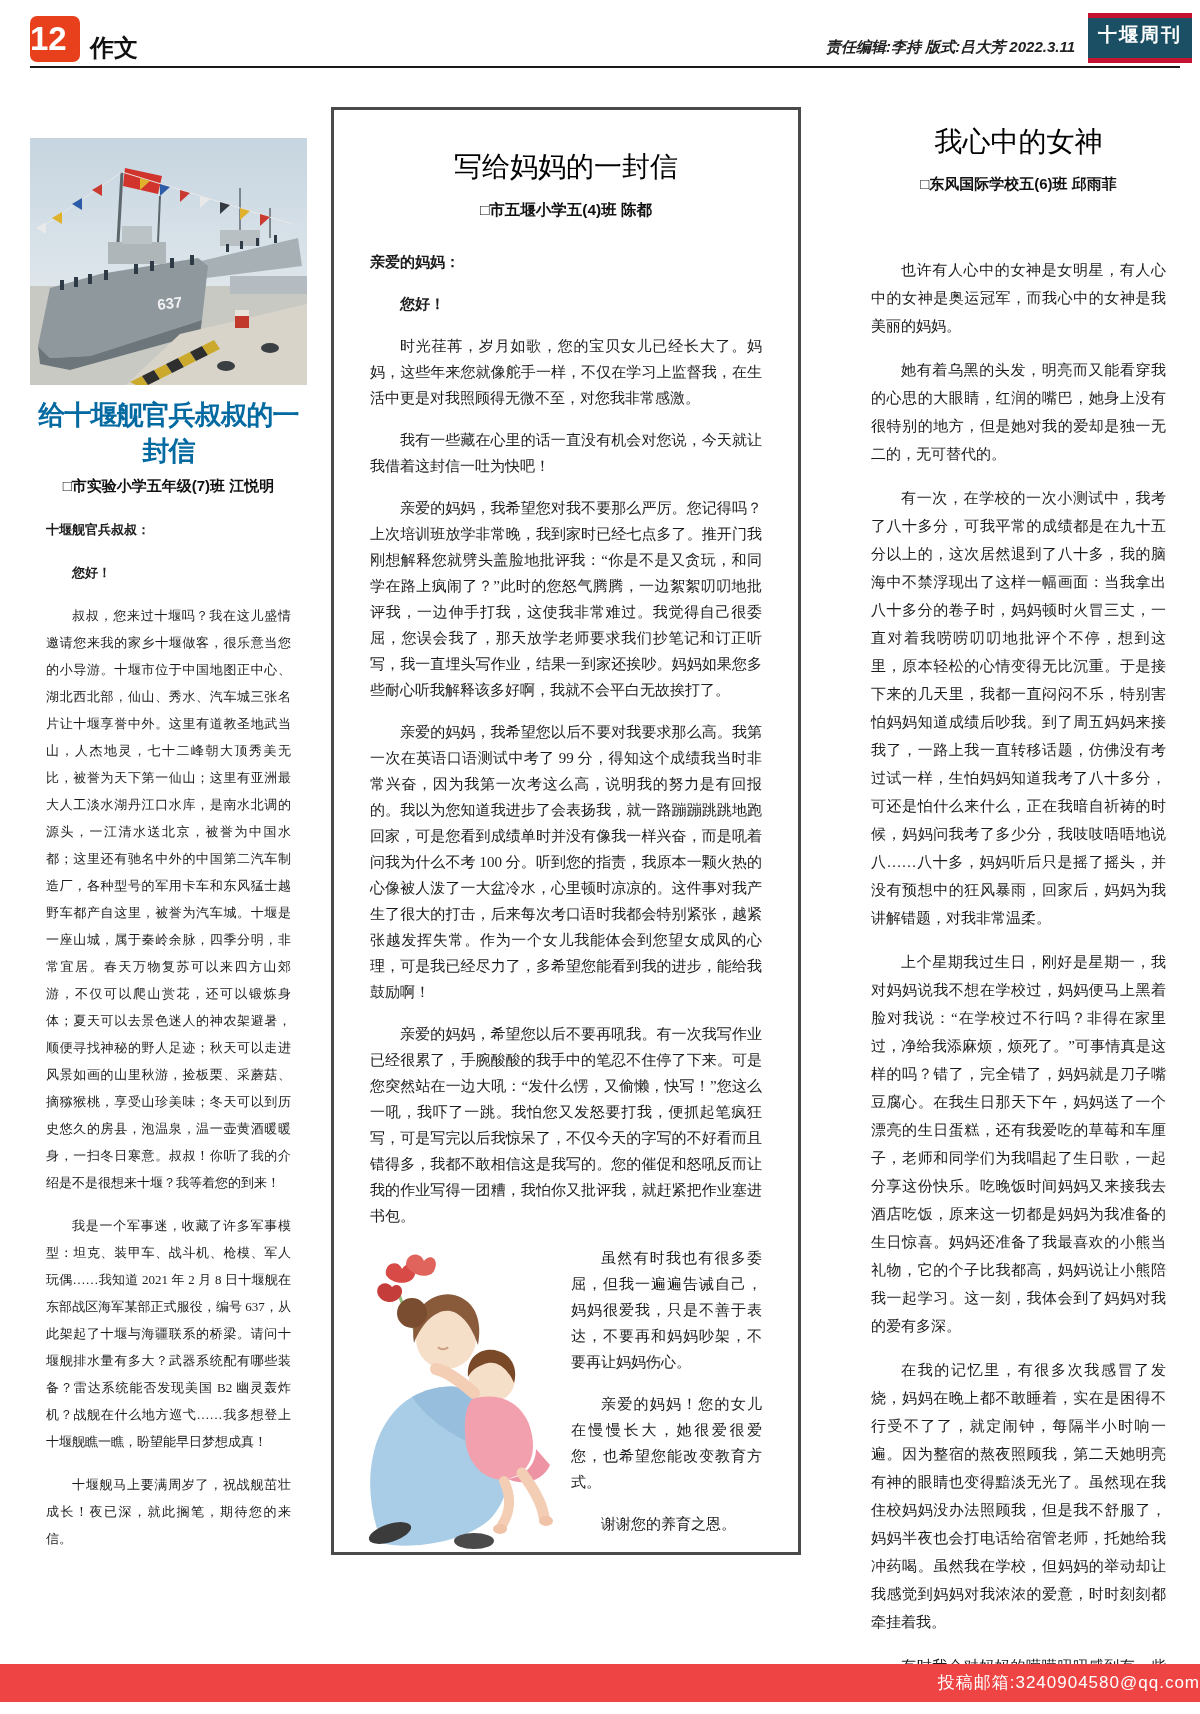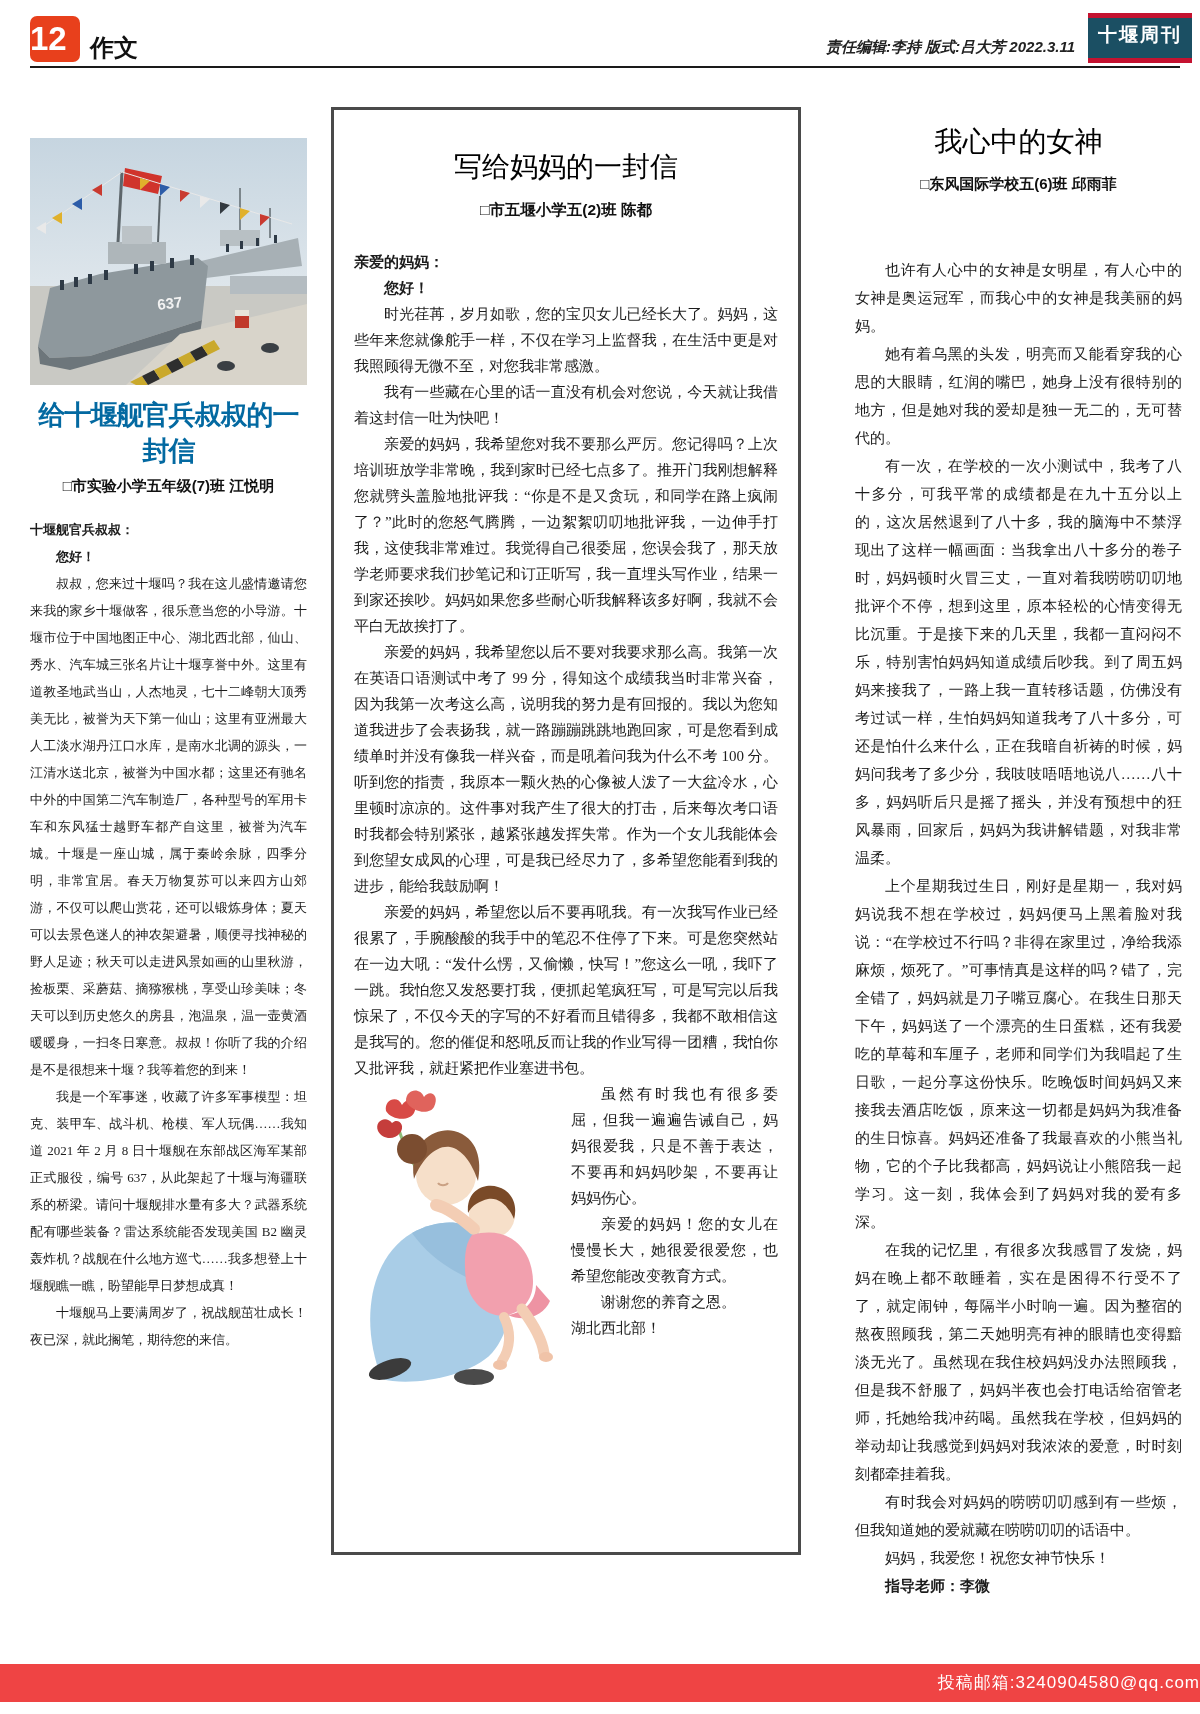--- a/index.html
+++ b/index.html
@@ -31,21 +31,21 @@
   .illus{float:left;width:205px;height:298px;margin:6px 12px 0 0;}
 
   h1.art{margin:0;text-align:center;font-size:28px;font-weight:normal;color:#000;}
   h2.art{margin:12px 0 0;text-align:center;font-size:27px;font-weight:bold;color:#0369a1;letter-spacing:-1px;}
   .byline{text-align:center;font-family:"Liberation Sans",sans-serif;font-weight:bold;
           font-size:15px;color:#111;}
   .col-left .byline{margin:8px 0 20px;}
   .mid-box .byline{margin:14px 0 28px;font-size:15.5px;}
   .col-right .byline{margin:14px 0 62px;}
 
-  p{margin:0;text-align:justify;}
+  p{margin:16px;text-align:justify;}
   .col-left p{font-size:13px;line-height:27px;}
   .mid-box p{font-size:15px;line-height:26px;}
   .col-right p{font-size:15px;line-height:28px;}
   .para{text-indent:2em;}
   .noindent{text-indent:0;}
   .salute{font-family:"Liberation Sans",sans-serif;font-weight:bold;text-indent:0;}
   .greet{font-family:"Liberation Sans",sans-serif;font-weight:bold;text-indent:2em;}
   .teacher{font-family:"Liberation Sans",sans-serif;font-weight:bold;text-indent:2em;}
 
   
@@ -148,21 +148,21 @@
     <div class="byline">□市实验小学五年级(7)班  江悦明</div>
     <p class="salute">十堰舰官兵叔叔：</p>
     <p class="greet">您好！</p>
     <p class="para">叔叔，您来过十堰吗？我在这儿盛情邀请您来我的家乡十堰做客，很乐意当您的小导游。十堰市位于中国地图正中心、湖北西北部，仙山、秀水、汽车城三张名片让十堰享誉中外。这里有道教圣地武当山，人杰地灵，七十二峰朝大顶秀美无比，被誉为天下第一仙山；这里有亚洲最大人工淡水湖丹江口水库，是南水北调的源头，一江清水送北京，被誉为中国水都；这里还有驰名中外的中国第二汽车制造厂，各种型号的军用卡车和东风猛士越野车都产自这里，被誉为汽车城。十堰是一座山城，属于秦岭余脉，四季分明，非常宜居。春天万物复苏可以来四方山郊游，不仅可以爬山赏花，还可以锻炼身体；夏天可以去景色迷人的神农架避暑，顺便寻找神秘的野人足迹；秋天可以走进风景如画的山里秋游，捡板栗、采蘑菇、摘猕猴桃，享受山珍美味；冬天可以到历史悠久的房县，泡温泉，温一壶黄酒暖暖身，一扫冬日寒意。叔叔！你听了我的介绍是不是很想来十堰？我等着您的到来！</p>
     <p class="para">我是一个军事迷，收藏了许多军事模型：坦克、装甲车、战斗机、枪模、军人玩偶……我知道 2021 年 2 月 8 日十堰舰在东部战区海军某部正式服役，编号 637，从此架起了十堰与海疆联系的桥梁。请问十堰舰排水量有多大？武器系统配有哪些装备？雷达系统能否发现美国 B2 幽灵轰炸机？战舰在什么地方巡弋……我多想登上十堰舰瞧一瞧，盼望能早日梦想成真！</p>
     <p class="para">十堰舰马上要满周岁了，祝战舰茁壮成长！夜已深，就此搁笔，期待您的来信。</p>
   </section>
 
   <section class="mid-box">
     <h1 class="art">写给妈妈的一封信</h1>
-    <div class="byline">□市五堰小学五(2)班  陈都</div>
+    <div class="byline">□市五堰小学五(4)班  陈都</div>
     <p class="salute">亲爱的妈妈：</p>
     <p class="greet">您好！</p>
     <p class="para">时光荏苒，岁月如歌，您的宝贝女儿已经长大了。妈妈，这些年来您就像舵手一样，不仅在学习上监督我，在生活中更是对我照顾得无微不至，对您我非常感激。</p>
     <p class="para">我有一些藏在心里的话一直没有机会对您说，今天就让我借着这封信一吐为快吧！</p>
     <p class="para">亲爱的妈妈，我希望您对我不要那么严厉。您记得吗？上次培训班放学非常晚，我到家时已经七点多了。推开门我刚想解释您就劈头盖脸地批评我：“你是不是又贪玩，和同学在路上疯闹了？”此时的您怒气腾腾，一边絮絮叨叨地批评我，一边伸手打我，这使我非常难过。我觉得自己很委屈，您误会我了，那天放学老师要求我们抄笔记和订正听写，我一直埋头写作业，结果一到家还挨吵。妈妈如果您多些耐心听我解释该多好啊，我就不会平白无故挨打了。</p>
     <p class="para">亲爱的妈妈，我希望您以后不要对我要求那么高。我第一次在英语口语测试中考了 99 分，得知这个成绩我当时非常兴奋，因为我第一次考这么高，说明我的努力是有回报的。我以为您知道我进步了会表扬我，就一路蹦蹦跳跳地跑回家，可是您看到成绩单时并没有像我一样兴奋，而是吼着问我为什么不考 100 分。听到您的指责，我原本一颗火热的心像被人泼了一大盆冷水，心里顿时凉凉的。这件事对我产生了很大的打击，后来每次考口语时我都会特别紧张，越紧张越发挥失常。作为一个女儿我能体会到您望女成凤的心理，可是我已经尽力了，多希望您能看到我的进步，能给我鼓励啊！</p>
     <p class="para">亲爱的妈妈，希望您以后不要再吼我。有一次我写作业已经很累了，手腕酸酸的我手中的笔忍不住停了下来。可是您突然站在一边大吼：“发什么愣，又偷懒，快写！”您这么一吼，我吓了一跳。我怕您又发怒要打我，便抓起笔疯狂写，可是写完以后我惊呆了，不仅今天的字写的不好看而且错得多，我都不敢相信这是我写的。您的催促和怒吼反而让我的作业写得一团糟，我怕你又批评我，就赶紧把作业塞进书包。</p>
 
     <div class="illus">
       <svg viewBox="0 0 205 298" width="205" height="298">

